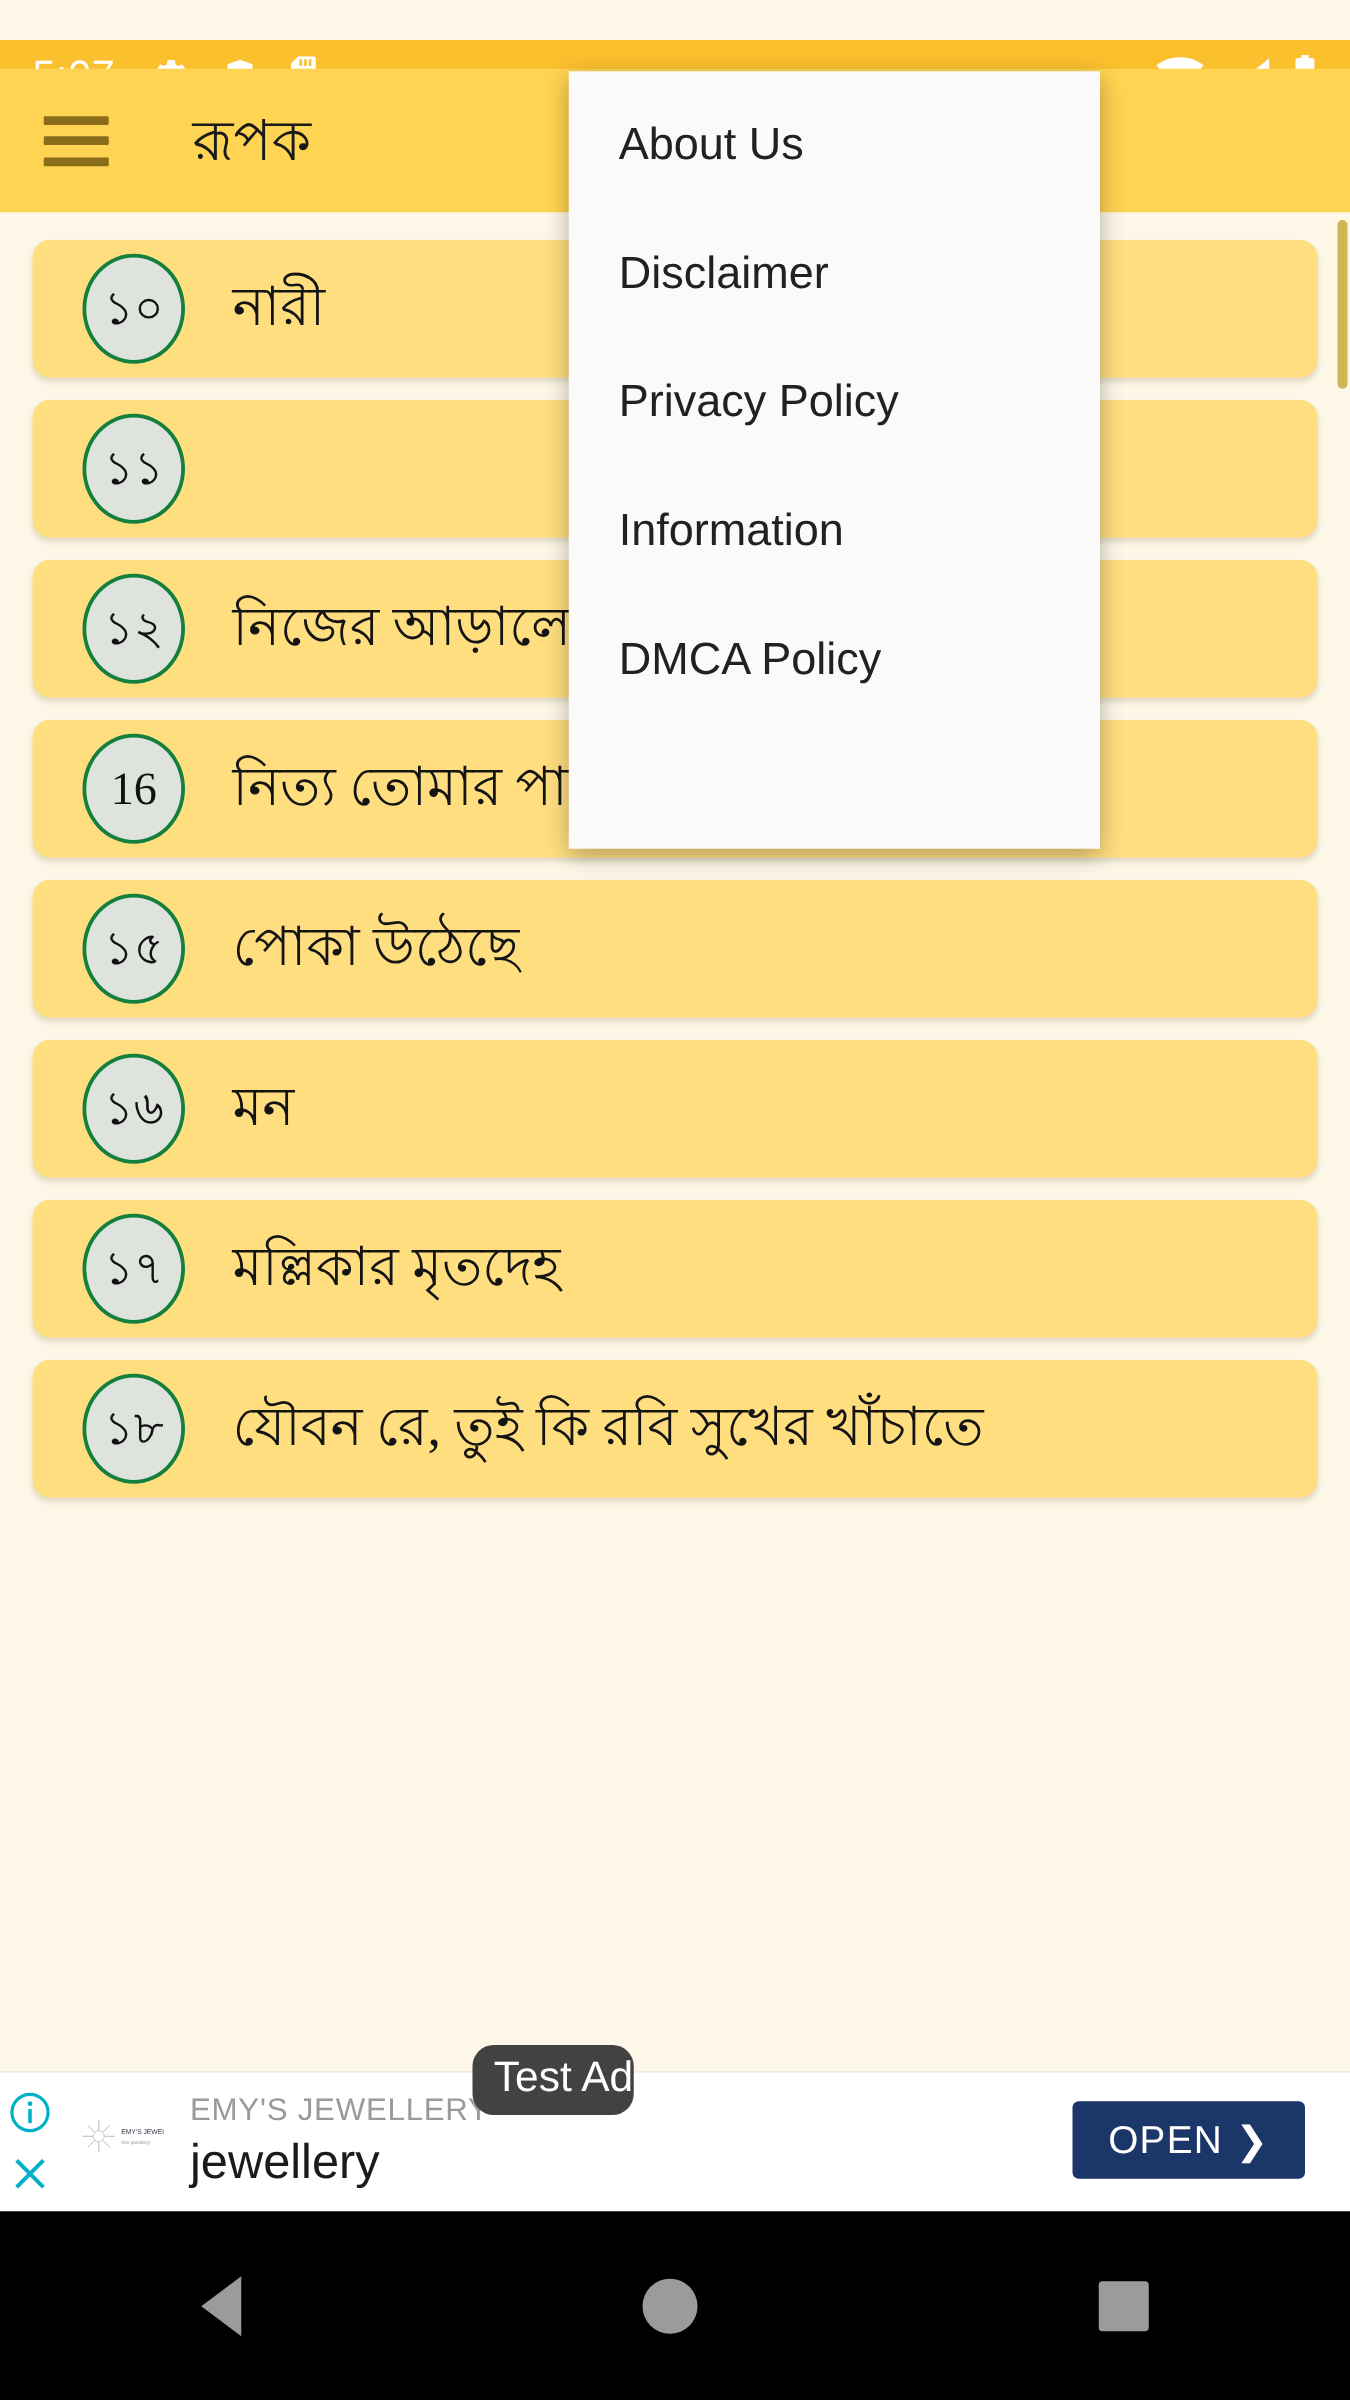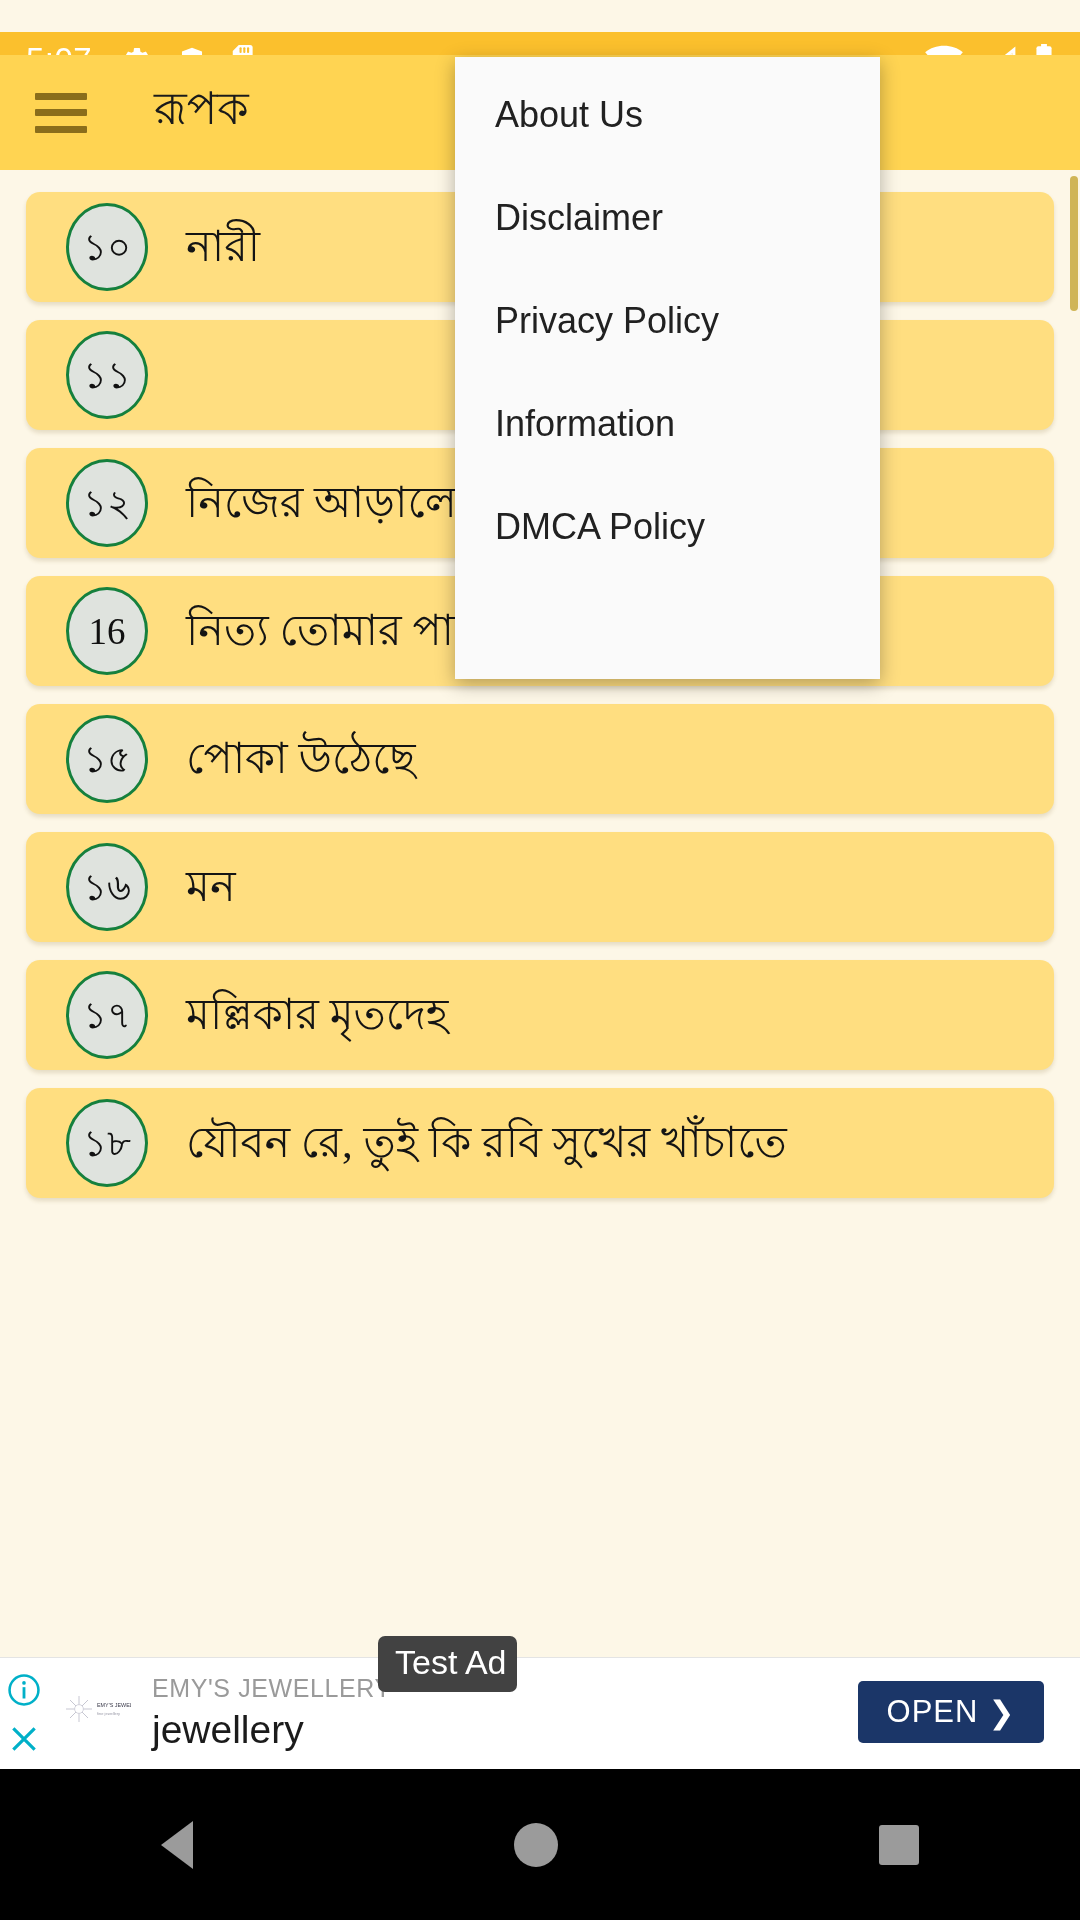--- a/index.html
+++ b/index.html
@@ -39,21 +39,21 @@
     background:#ffd452;
     display:flex; align-items:center;
     padding:0 35px;
   }
   #hamburger { width:52px; height:40px; display:flex; flex-direction:column; justify-content:space-between; }
   #hamburger span { display:block; height:7px; background:#8a6d1b; border-radius:1px; }
   #app-title {
     margin-left:67px;
     font-size:45px;
     color:#1a1a1a;
-    font-family:Liberation Mono, monospace;
+    font-family:Liberation Sans, sans-serif;
     line-height:1;
   }
 
   
   #listarea {
     position:absolute; left:0; top:170px; width:1080px; height:1487px;
     background:#fdf7e7;
     padding-top:22px;
     overflow:hidden;
   }
@@ -129,22 +129,22 @@
   #ad-advertiser {
     font-size:25px; color:#9a9a9a; letter-spacing:0.6px; line-height:1.25;
   }
   #ad-headline {
     font-size:39px; color:#1b1b1b; line-height:1.2; margin-top:2px;
   }
   #ad-testtag {
     position:absolute; left:378px; top:1636px;
     background:#424242; color:#ffffff;
     font-size:34px;
-    padding:7px 10px 10px 17px;
-    border-radius:7px;
+    padding:7px 0 10px 17px;
+    border-radius:17px;
     z-index:20;
   }
   #ad-open {
     position:absolute; right:36px; top:1681px;
     width:186px; height:62px;
     background:#1b3668; color:#ffffff;
     border-radius:5px;
     display:flex; align-items:center; justify-content:center;
     font-size:31px; letter-spacing:1px;
     gap:10px;

